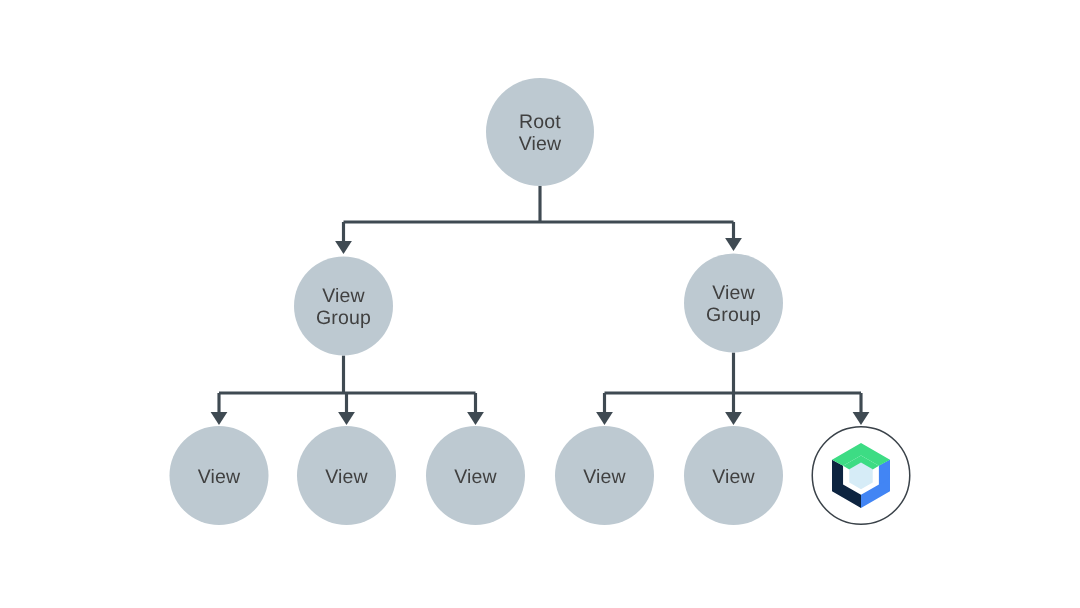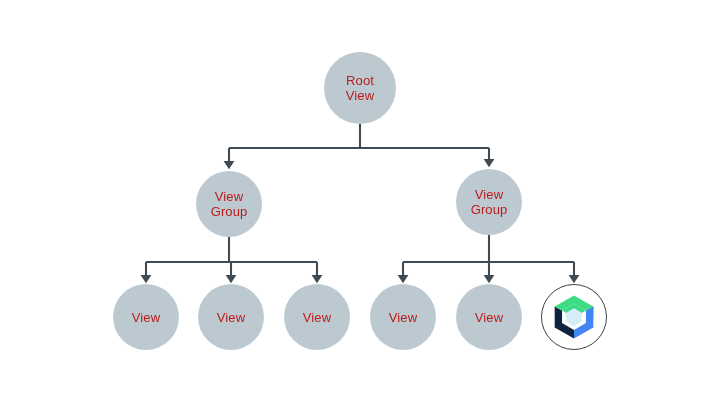--- a/index.html
+++ b/index.html
@@ -30,21 +30,21 @@
     position: absolute;
     border-radius: 50%;
     background: #bdc9d1;
     display: flex;
     align-items: center;
     justify-content: center;
     text-align: center;
     box-sizing: border-box;
   }
   .node-label {
-    color: #b91c1c;
+    color: #404040;
     font-size: 13px;
     line-height: 15px;
     font-weight: 400;
     letter-spacing: 0.1px;
     white-space: pre-line;
   }
   .node.highlight {
     background: #ffffff;
     border: 1.4px solid #3a4249;
   }

